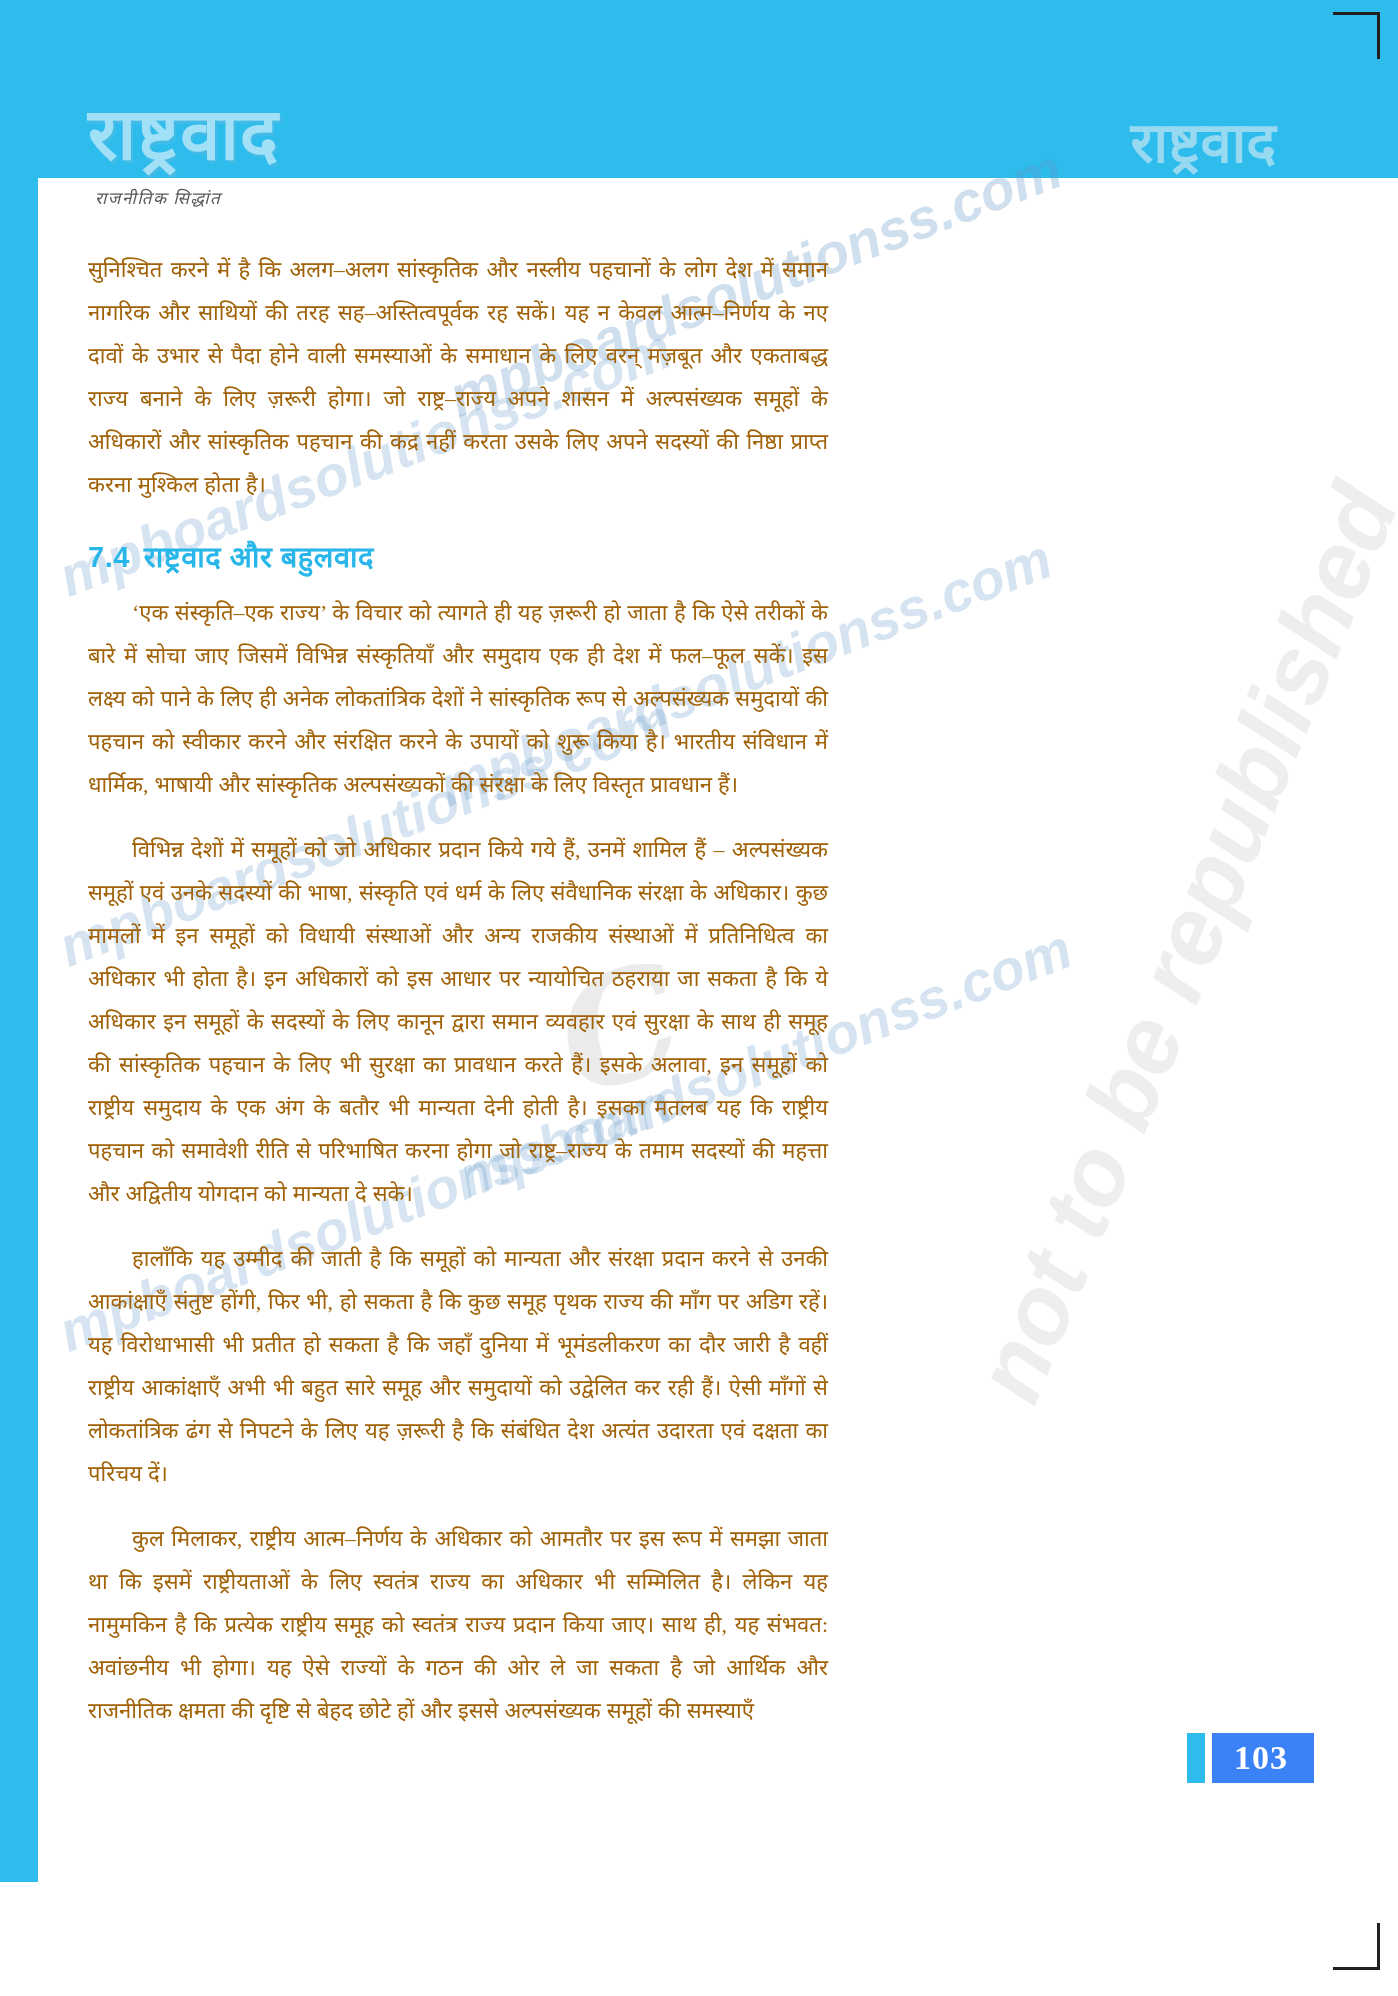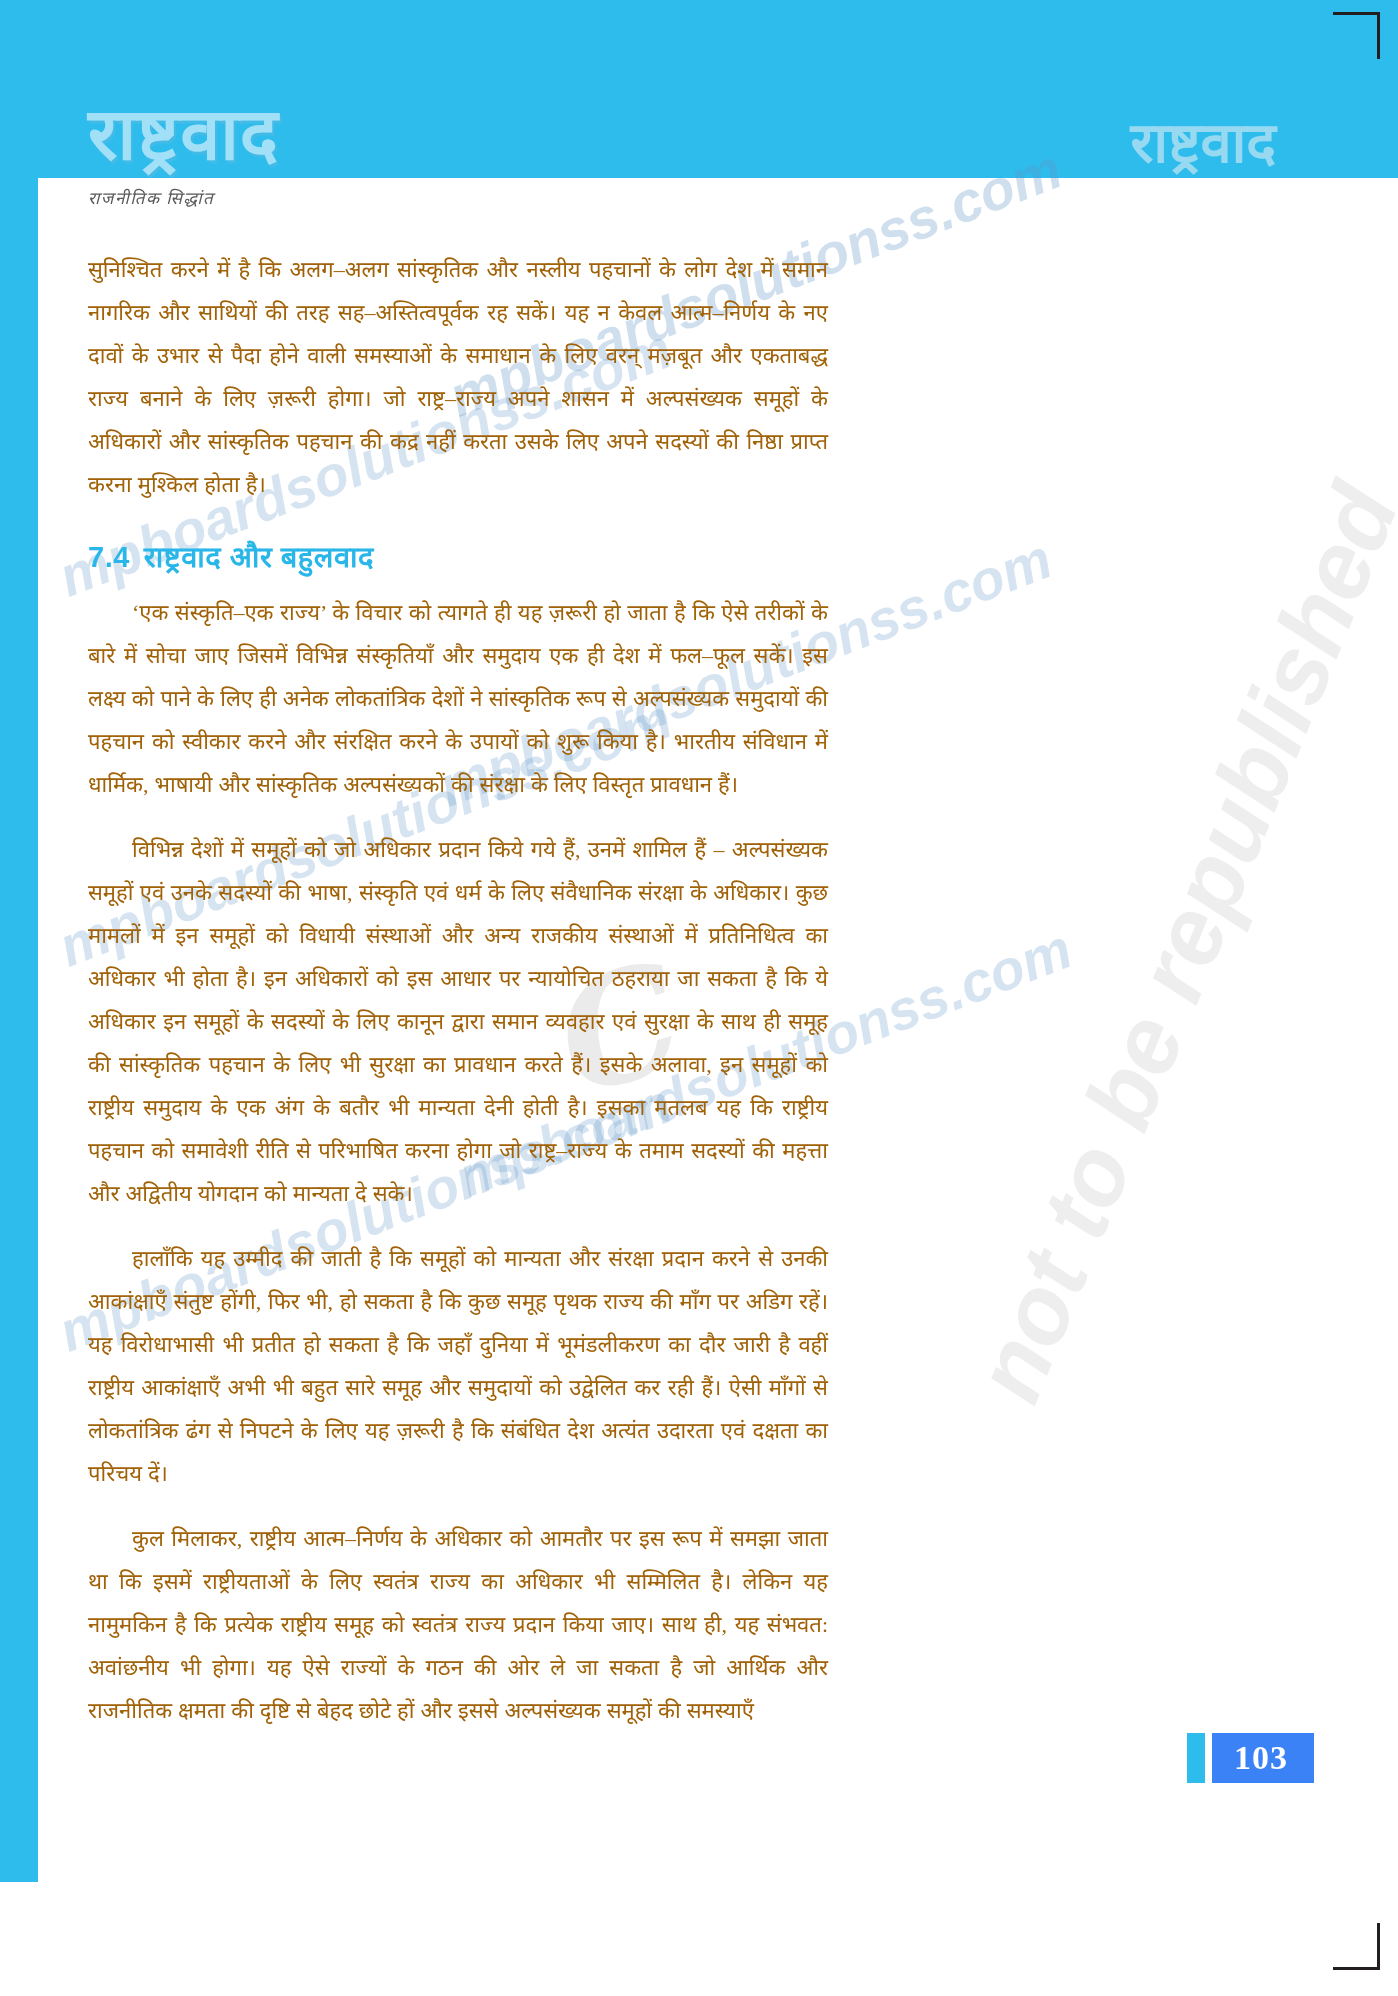--- a/index.html
+++ b/index.html
@@ -84,21 +84,21 @@
     font-weight: 700;
     color: #b9e3f3;
     opacity: 0.75;
     white-space: nowrap;
     transform: translateY(-100%);
   }
 
   
   .running-head {
     position: absolute;
-    left: 88px;
+    left: 95px;
     top: 186px;
     font-family: "Liberation Serif", "DejaVu Serif", serif;
     font-style: italic;
     font-size: 17px;
     color: #58595b;
     letter-spacing: 1.5px;
   }
 
   
   .content {

